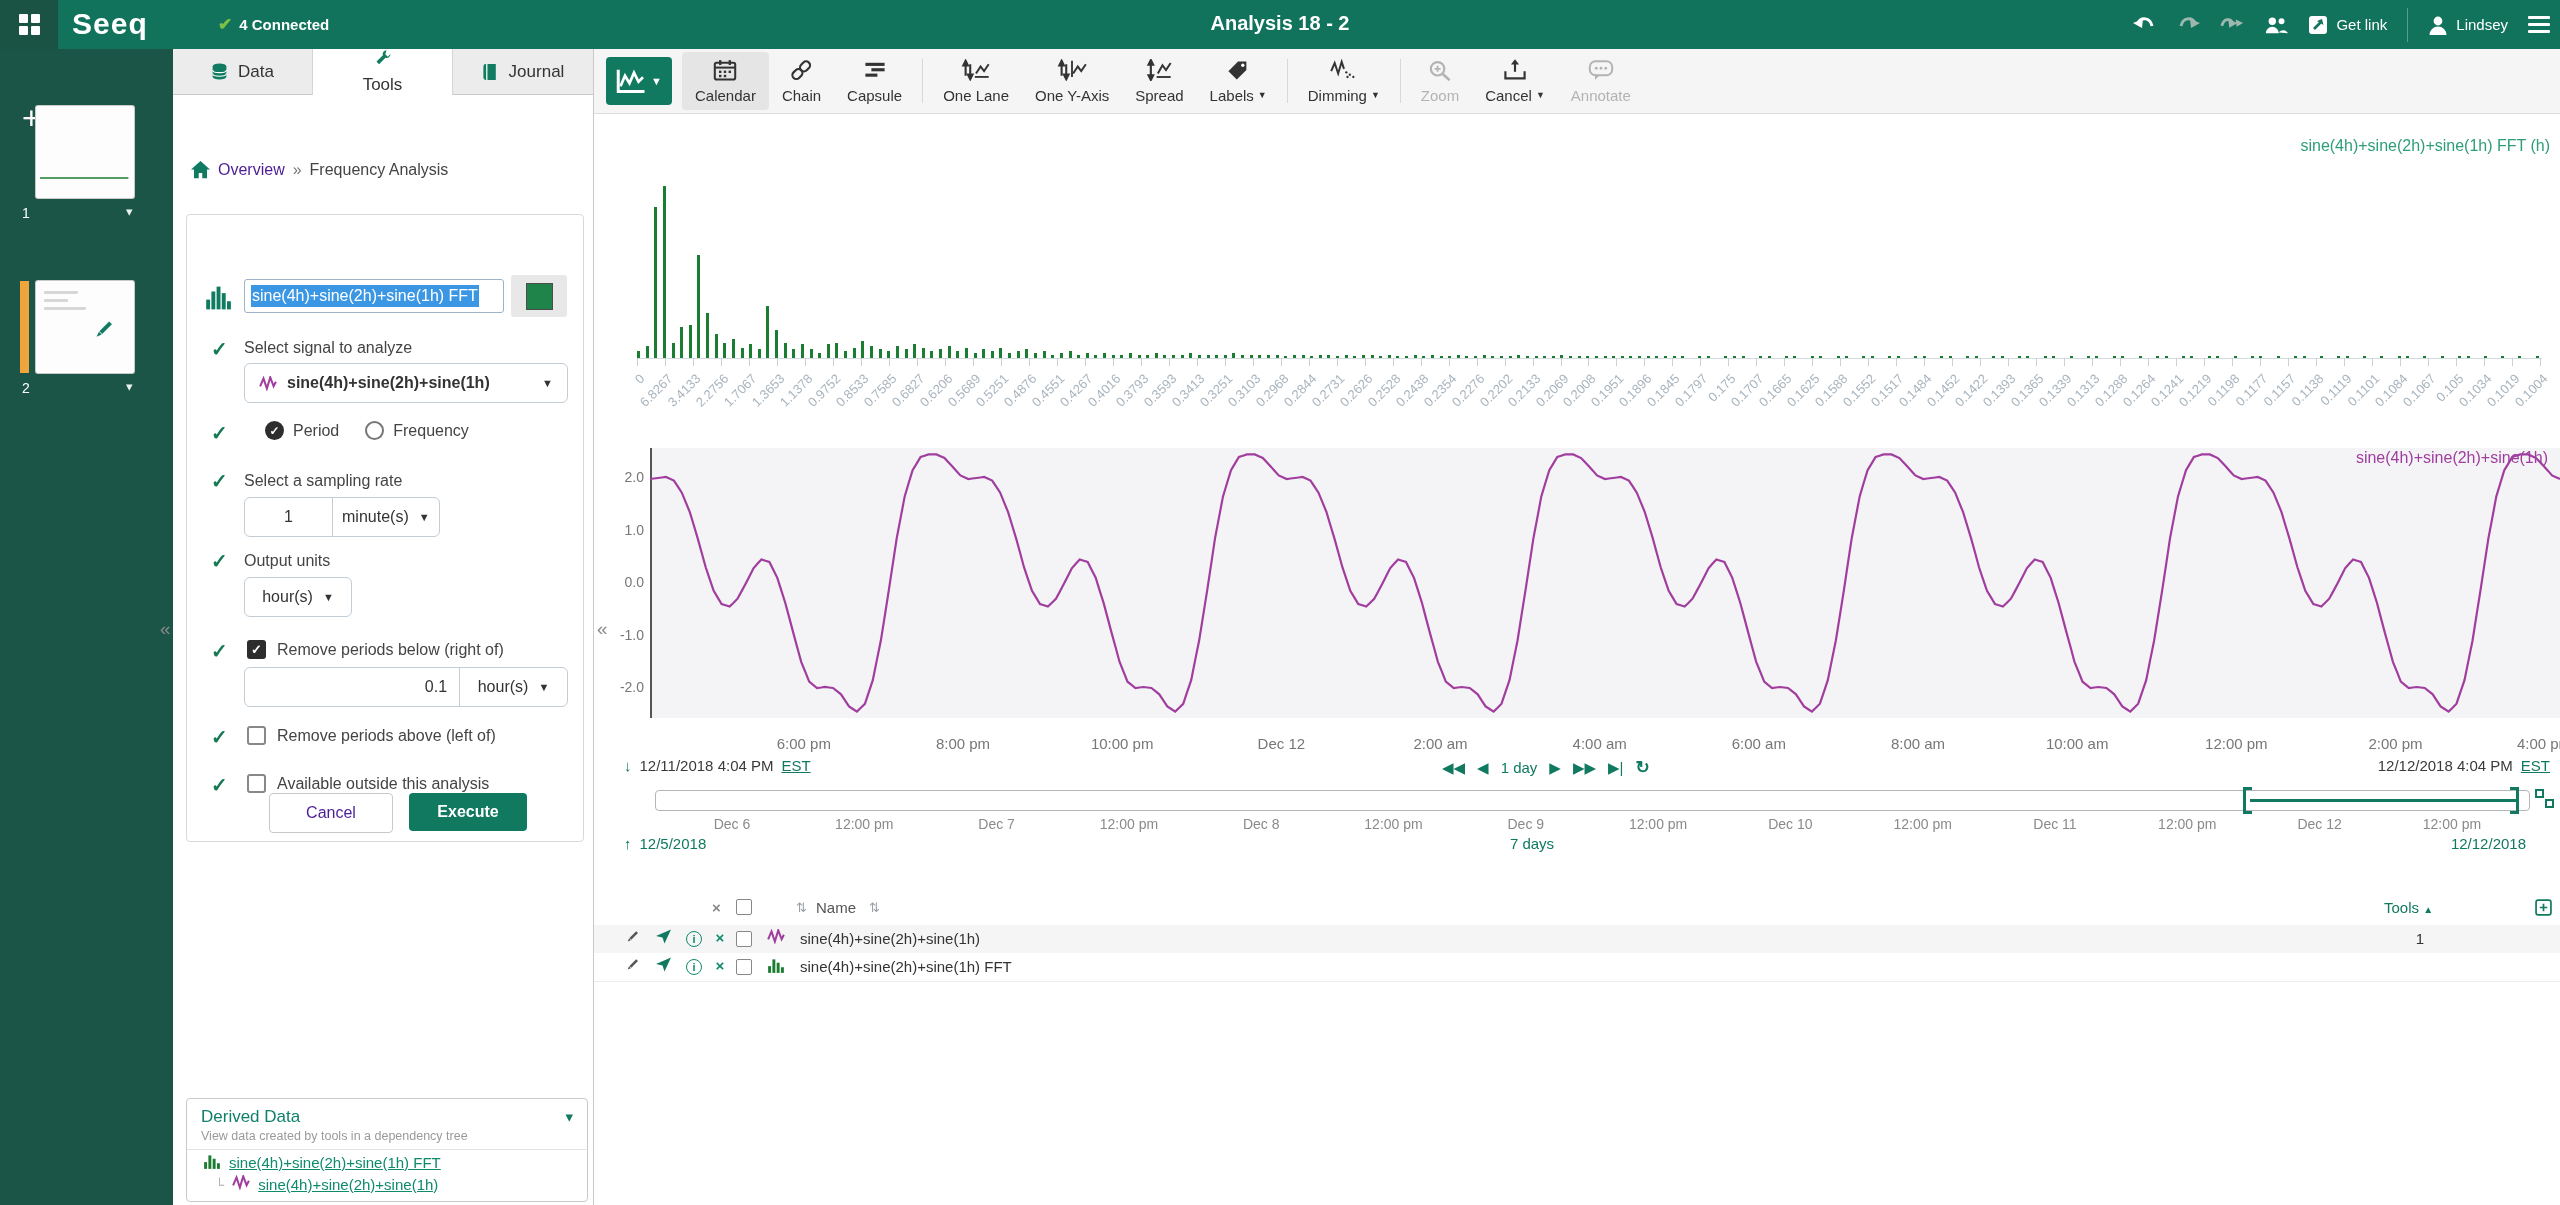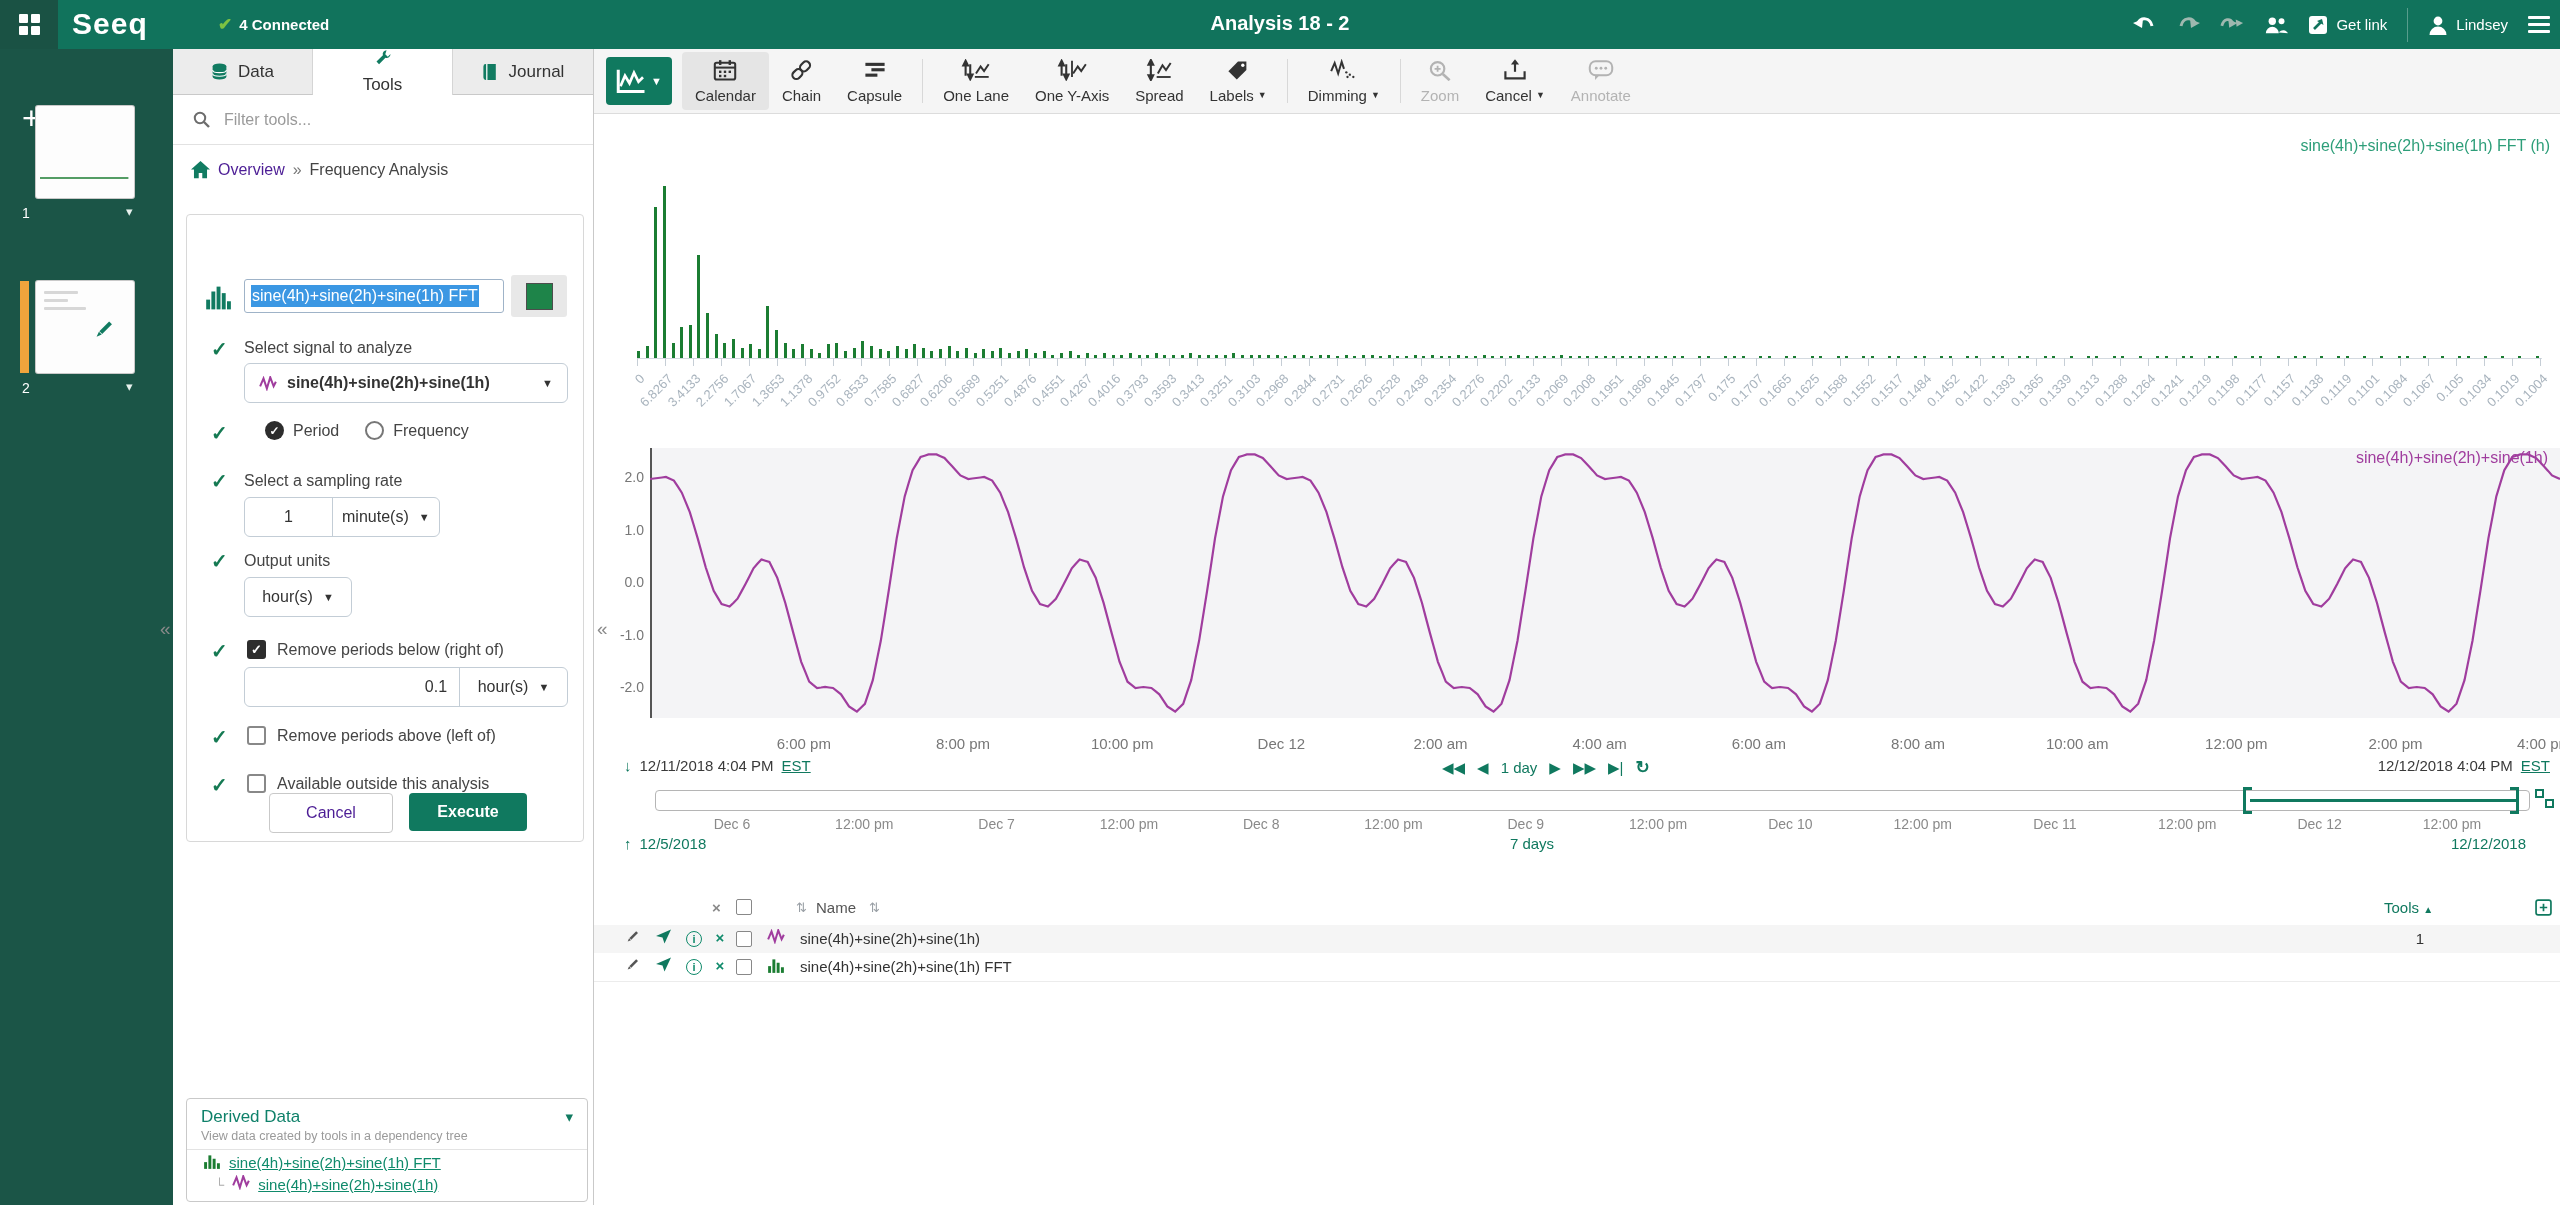--- a/index.html
+++ b/index.html
@@ -249,27 +249,20 @@
       <span>Tools</span>
     </div>
     <div class="tab" style="left:280px;border-right:none;">
       <svg width="17" height="18" viewBox="0 0 16 17">
         <path d="M3.5 1 h9.5 v15 H3.5 a2.2 2.2 0 0 1 -2.2-2.2 V3.2 A2.2 2.2 0 0 1 3.5 1z" fill="#117b61"></path>
         <path d="M4.5 1 v15" stroke="#fff" stroke-width="1.2"></path>
       </svg>
       <span>Journal</span>
     </div>
 
-    <div id="filter-row">
-      <svg width="17" height="17" viewBox="0 0 17 17">
-        <circle cx="7" cy="7" r="5.2" fill="none" stroke="#6d6d6d" stroke-width="2"></circle>
-          <path d="M11 11 L16 16" stroke="#6d6d6d" stroke-width="2.4"></path>
-      </svg>
-      <input id="filter-input" type="text" placeholder="Filter tools..." style="">
-    </div>
 
     <div id="breadcrumb">
       <svg width="19" height="18" viewBox="0 0 16 15">
         <path d="M8 0 L16 7 H13.5 V14.5 H9.5 V10 H6.5 V14.5 H2.5 V7 H0 Z" fill="#117b61"></path>
       </svg>
       <span class="root">Overview</span>
       <span class="sep">»</span>
       <span class="cur">Frequency Analysis</span>
     </div>
 

